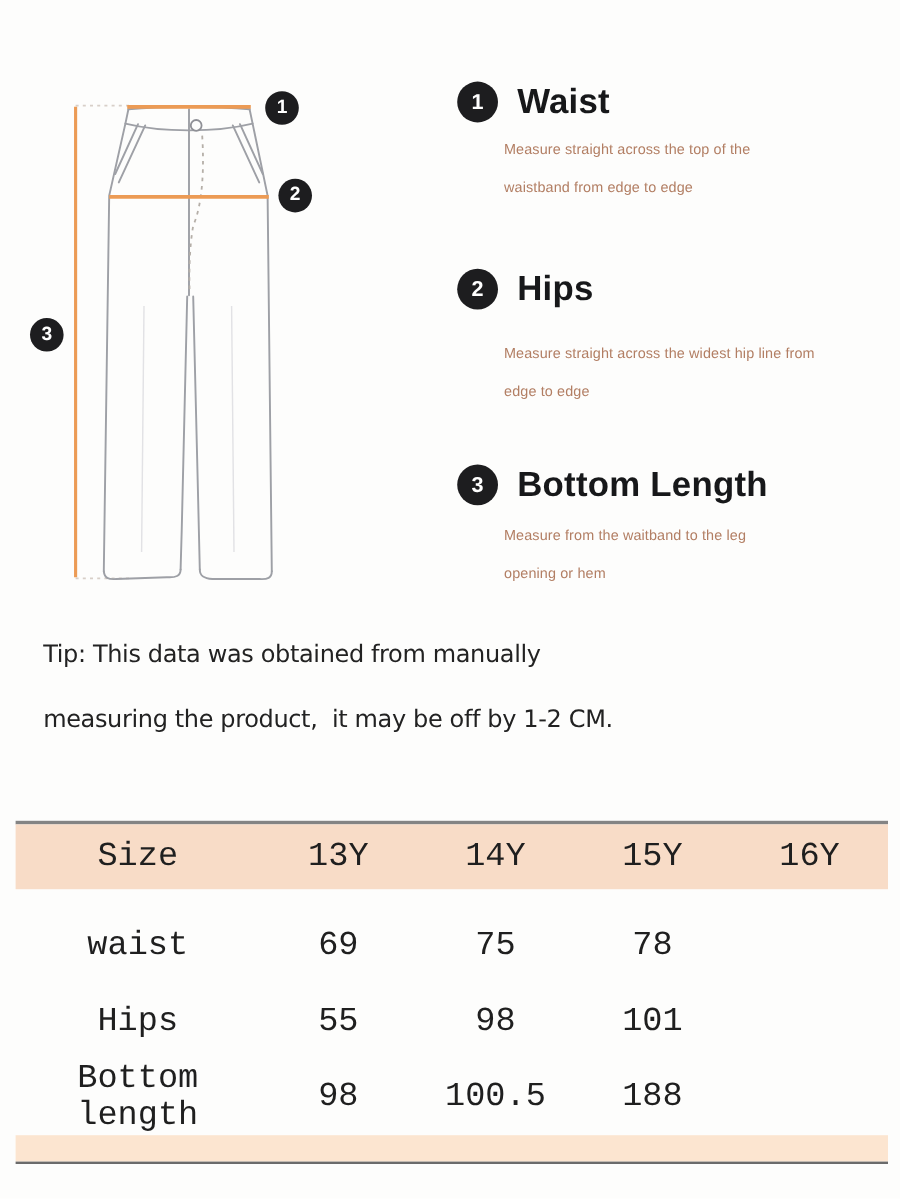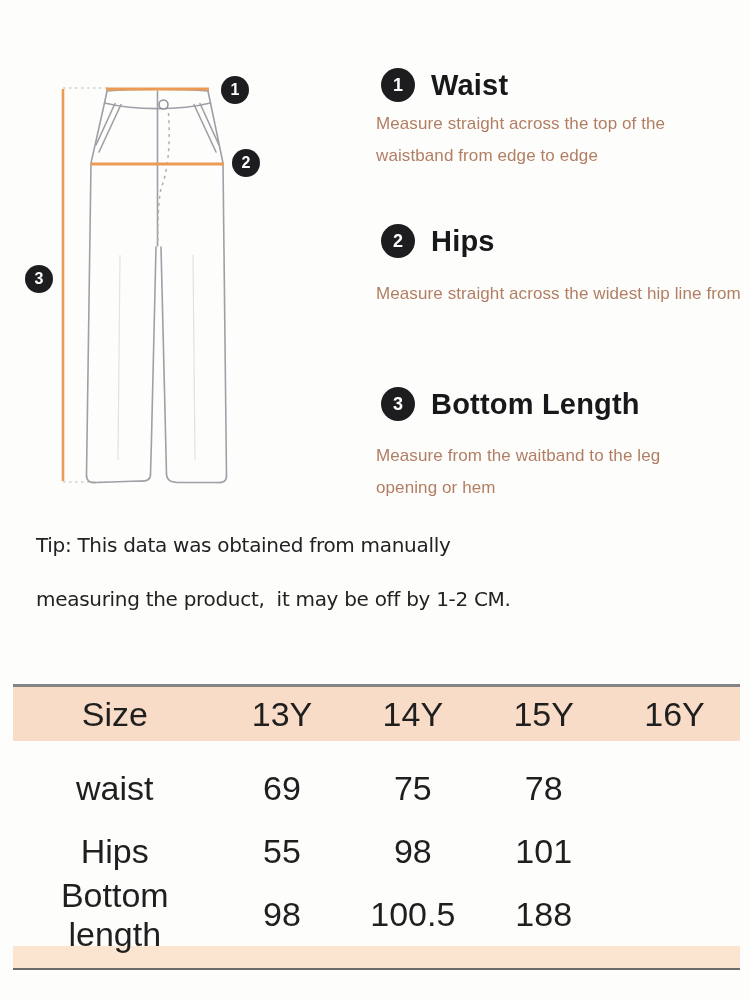--- a/index.html
+++ b/index.html
@@ -27,41 +27,41 @@
   .b3{left:25px;top:265px;}
   .info{position:absolute;left:376px;top:0;width:374px;height:510px;}
   .info-head{position:absolute;left:0;display:flex;align-items:center;height:34px;}
   .head-badge{position:static;width:34px;height:34px;font-size:18px;margin-left:5px;flex:0 0 auto;}
   .info-title{
     margin:0 0 0 16px;font-size:29px;line-height:34px;
     font-weight:600;color:#17181a;letter-spacing:0.2px;
   }
   .ih1{top:68px;} .ih2{top:224px;} .ih3{top:387px;}
   .desc{position:absolute;left:0;margin:0;}
-  .d1{top:108px;} .d2{top:278px;} .d3{top:440px;}
+  .d1{top:108px;} .d2{top:278px;} .d3{top:430px;}
   .desc-line{
     display:block;white-space:pre;
-    font-size:17px;line-height:32px;color:#b27e63;letter-spacing:0.1px;
+    font-size:12px;line-height:32px;color:#b27e63;letter-spacing:0.1px;margin-left:44px;
   }
   
   .tip{position:absolute;left:36px;top:518px;width:706px;}
   .tip-line{
     display:block;white-space:pre;
     font-family:"DejaVu Sans",sans-serif;
     font-size:20px;line-height:54px;color:#222222;letter-spacing:-0.3px;
   }
   
   .size-table{position:absolute;left:13px;top:684px;width:727px;}
   .t-topline{height:3px;background:#848484;}
   .t-row{display:flex;width:100%;}
   .t-head{height:54px;background:#f8dcc7;align-items:center;}
   .t-cell{
     text-align:center;
-    font-family:Liberation Sans, sans-serif;
-    font-size:34px;color:#1f1f1f;
+    font-family:Liberation Mono, monospace;
+    font-size:28px;color:#1f1f1f;
   }
   .c-label{width:28%;} .c-val{width:18%;}
   .t-body{padding-top:16px;}
   .t-body .t-row{height:63px;align-items:center;}
   .t-footband{height:22px;background:#fce5d0;}
   .t-botline{height:2px;background:#6b6b6b;}
 </style>
 </head>
 <body>
 
@@ -122,20 +122,21 @@
         <span class="desc-line">Measure straight across the top of the</span>
         <span class="desc-line">waistband from edge to edge</span>
       </p>
 
       <div class="info-head ih2">
         <span class="badge head-badge">2</span>
         <h2 class="info-title">Hips</h2>
       </div>
       <p class="desc d2">
         <span class="desc-line">Measure straight across the widest hip line from</span>
+        <span class="desc-line">edge to edge</span>
       </p>
 
       <div class="info-head ih3">
         <span class="badge head-badge">3</span>
         <h2 class="info-title">Bottom Length</h2>
       </div>
       <p class="desc d3">
         <span class="desc-line">Measure from the waitband to the leg</span>
         <span class="desc-line">opening or hem</span>
       </p>

